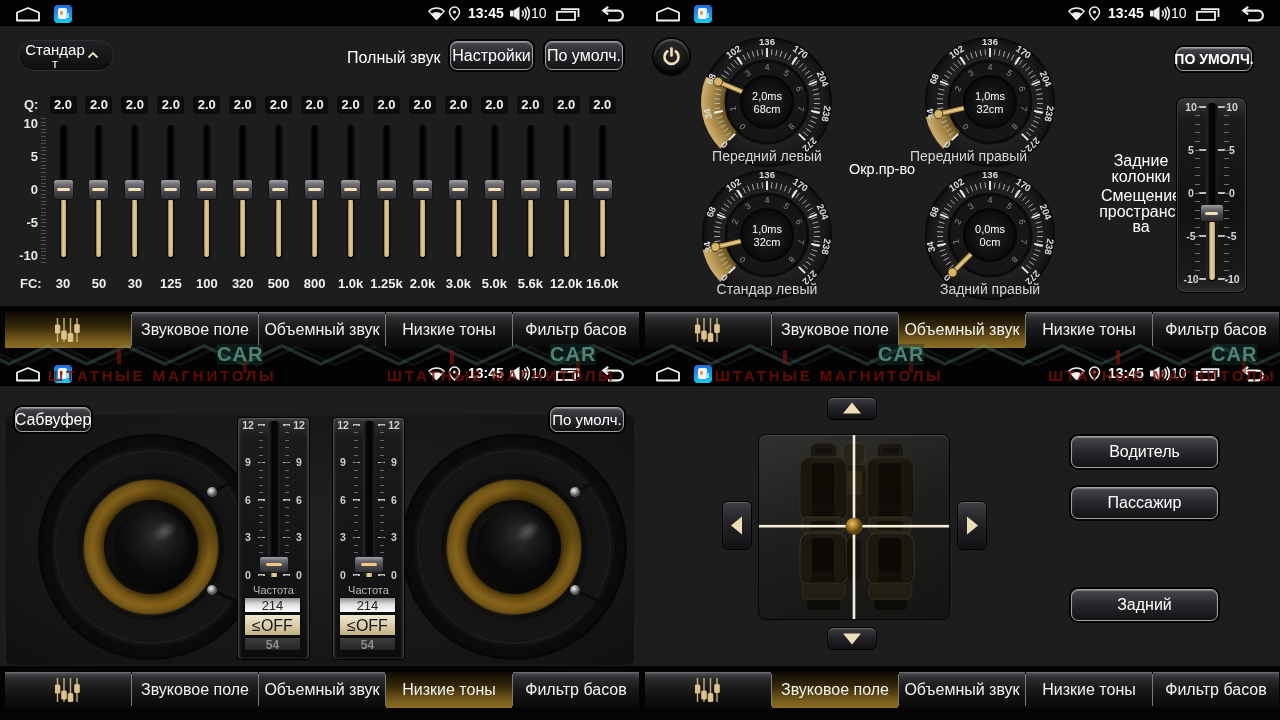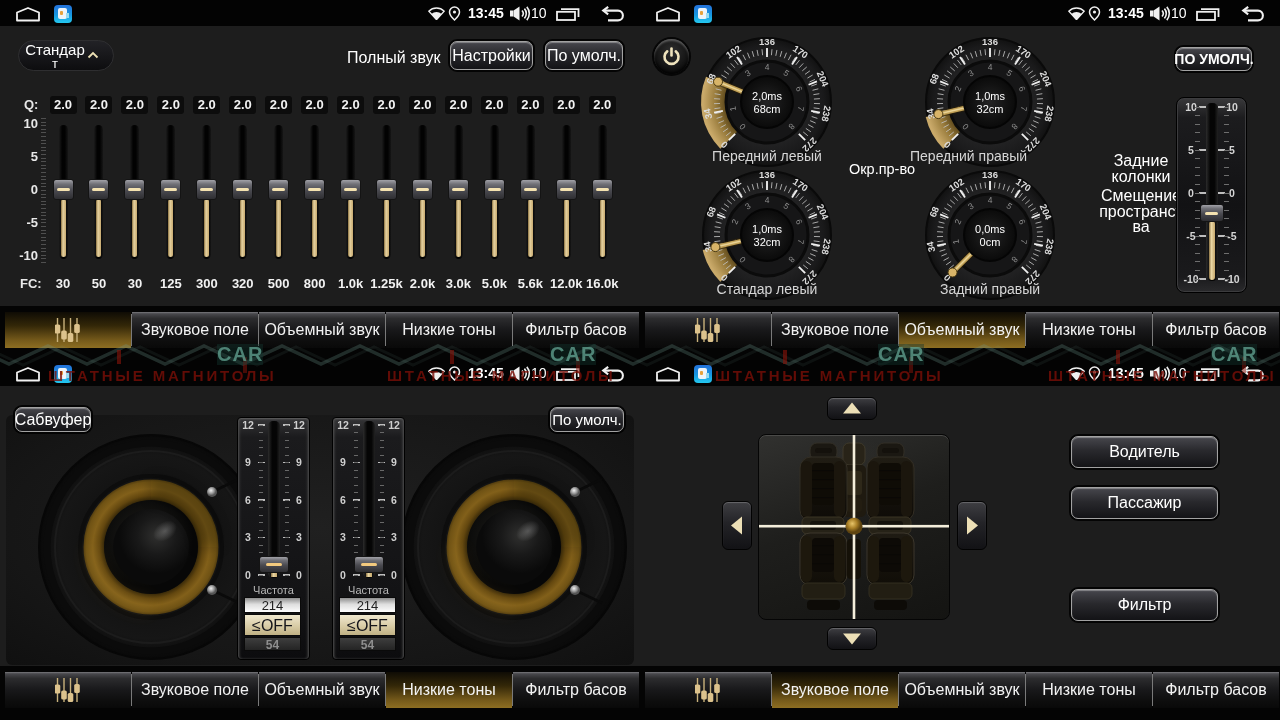--- a/index.html
+++ b/index.html
@@ -130,21 +130,21 @@
     <div class="abs" style="left:166.35px;top:125px;width:9px;height:134px;border-radius:4.5px;background:linear-gradient(90deg,#1b1b1b,#020202 35%,#020202 65%,#161616);"></div>
     <div class="abs" style="left:168.35px;top:199px;width:5px;height:58px;border-radius:2.5px;background:linear-gradient(90deg,#8a703e,#e6d2a0 40%,#c7aa70);"></div>
     <div class="thumb" style="left:160.35px;top:179px;width:21px;height:21px;"></div>
     <div class="abs" style="left:164.35px;top:188px;width:13px;height:3px;border-radius:1.5px;background:#f4e2b0;"></div>
     <div class="abs" style="left:150.85px;top:276px;width:40px;text-align:center;font:bold 13px/16px 'Liberation Sans',sans-serif;color:#f2f2f2;">125</div>
     <div class="abs" style="left:193.3px;top:96px;width:27px;height:18px;background:#0c0c0c;border-radius:3px;font:bold 13px/18px 'Liberation Sans',sans-serif;color:#f2f2f2;text-align:center;">2.0</div>
     <div class="abs" style="left:202.3px;top:125px;width:9px;height:134px;border-radius:4.5px;background:linear-gradient(90deg,#1b1b1b,#020202 35%,#020202 65%,#161616);"></div>
     <div class="abs" style="left:204.3px;top:199px;width:5px;height:58px;border-radius:2.5px;background:linear-gradient(90deg,#8a703e,#e6d2a0 40%,#c7aa70);"></div>
     <div class="thumb" style="left:196.3px;top:179px;width:21px;height:21px;"></div>
     <div class="abs" style="left:200.3px;top:188px;width:13px;height:3px;border-radius:1.5px;background:#f4e2b0;"></div>
-    <div class="abs" style="left:186.8px;top:276px;width:40px;text-align:center;font:bold 13px/16px 'Liberation Sans',sans-serif;color:#f2f2f2;">300</div>
+    <div class="abs" style="left:186.8px;top:276px;width:40px;text-align:center;font:bold 13px/16px 'Liberation Sans',sans-serif;color:#f2f2f2;">100</div>
     <div class="abs" style="left:229.25px;top:96px;width:27px;height:18px;background:#0c0c0c;border-radius:3px;font:bold 13px/18px 'Liberation Sans',sans-serif;color:#f2f2f2;text-align:center;">2.0</div>
     <div class="abs" style="left:238.25px;top:125px;width:9px;height:134px;border-radius:4.5px;background:linear-gradient(90deg,#1b1b1b,#020202 35%,#020202 65%,#161616);"></div>
     <div class="abs" style="left:240.25px;top:199px;width:5px;height:58px;border-radius:2.5px;background:linear-gradient(90deg,#8a703e,#e6d2a0 40%,#c7aa70);"></div>
     <div class="thumb" style="left:232.25px;top:179px;width:21px;height:21px;"></div>
     <div class="abs" style="left:236.25px;top:188px;width:13px;height:3px;border-radius:1.5px;background:#f4e2b0;"></div>
     <div class="abs" style="left:222.75px;top:276px;width:40px;text-align:center;font:bold 13px/16px 'Liberation Sans',sans-serif;color:#f2f2f2;">320</div>
     <div class="abs" style="left:265.2px;top:96px;width:27px;height:18px;background:#0c0c0c;border-radius:3px;font:bold 13px/18px 'Liberation Sans',sans-serif;color:#f2f2f2;text-align:center;">2.0</div>
     <div class="abs" style="left:274.2px;top:125px;width:9px;height:134px;border-radius:4.5px;background:linear-gradient(90deg,#1b1b1b,#020202 35%,#020202 65%,#161616);"></div>
     <div class="abs" style="left:276.2px;top:199px;width:5px;height:58px;border-radius:2.5px;background:linear-gradient(90deg,#8a703e,#e6d2a0 40%,#c7aa70);"></div>
     <div class="thumb" style="left:268.2px;top:179px;width:21px;height:21px;"></div>
@@ -1201,21 +1201,21 @@
     <div class="abs" style="left:82px;top:141px;width:30px;height:49px;border-radius:6px;background:linear-gradient(180deg,#3e3e42,#232327 45%,#121215);border:1px solid #020202;box-shadow:inset 0 1px 1px rgba(255,255,255,0.22);"></div>
     <svg class="abs" style="left:82px;top:141px" width="30" height="49" viewBox="82 141 30 49">
       <polygon points="102 156.5,102 174.5,91 165.5" fill="#ecdfb6"></polygon>
     </svg>
     <div class="abs" style="left:317px;top:141px;width:30px;height:49px;border-radius:6px;background:linear-gradient(180deg,#3e3e42,#232327 45%,#121215);border:1px solid #020202;box-shadow:inset 0 1px 1px rgba(255,255,255,0.22);"></div>
     <svg class="abs" style="left:317px;top:141px" width="30" height="49" viewBox="317 141 30 49">
       <polygon points="327 156.5,327 174.5,338 165.5" fill="#ecdfb6"></polygon>
     </svg>
     <div class="btn" style="left:431px;top:76px;width:147px;height:32px;font-size:16px;">Водитель</div>
     <div class="btn" style="left:431px;top:127px;width:147px;height:32px;font-size:16px;">Пассажир</div>
-    <div class="btn" style="left:431px;top:229px;width:147px;height:32px;font-size:16px;">Фильтр</div>
+    <div class="btn" style="left:431px;top:229px;width:147px;height:32px;font-size:16px;">Задний</div>
     <div class="abs" style="left:0;top:306px;width:640px;height:54px;background:#040404;"></div>
     <div class="tab off" style="left:5px;top:312px;width:126px;"></div>
     <div class="abs" style="left:131px;top:314px;width:1px;height:32px;background:#7a7a7a;"></div>
     <div class="tab on" style="left:132px;top:312px;width:126px;">
       <span>Звуковое поле</span>
     </div>
     <div class="abs" style="left:258px;top:314px;width:1px;height:32px;background:#7a7a7a;"></div>
     <div class="tab off" style="left:259px;top:312px;width:126px;">
       <span>Объемный звук</span>
     </div>

